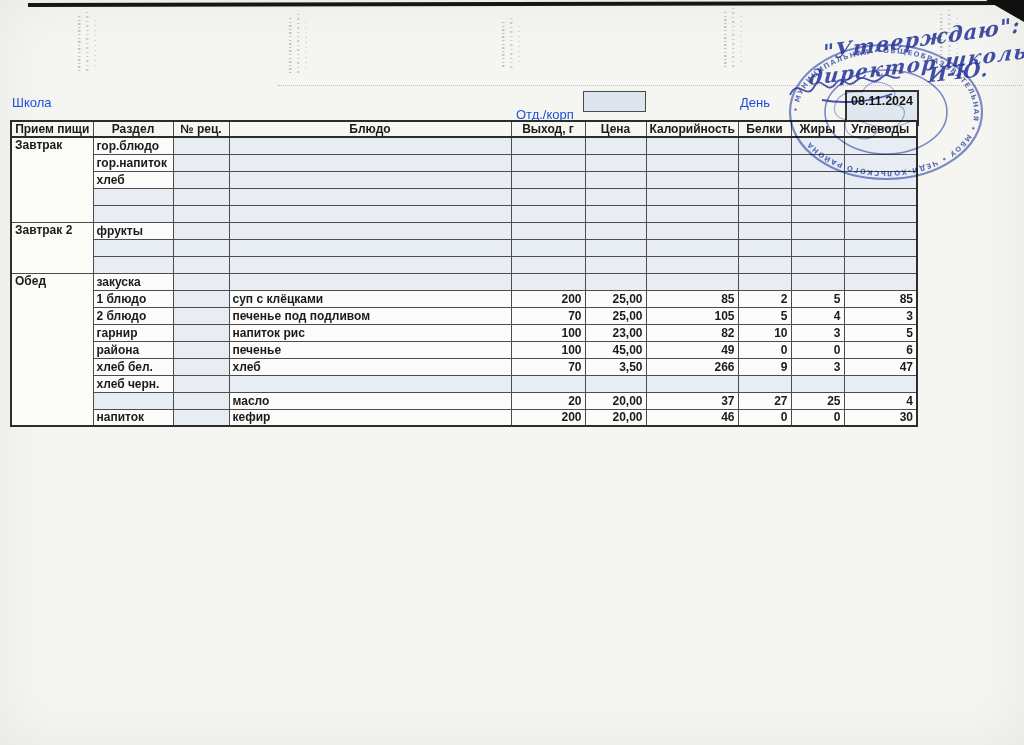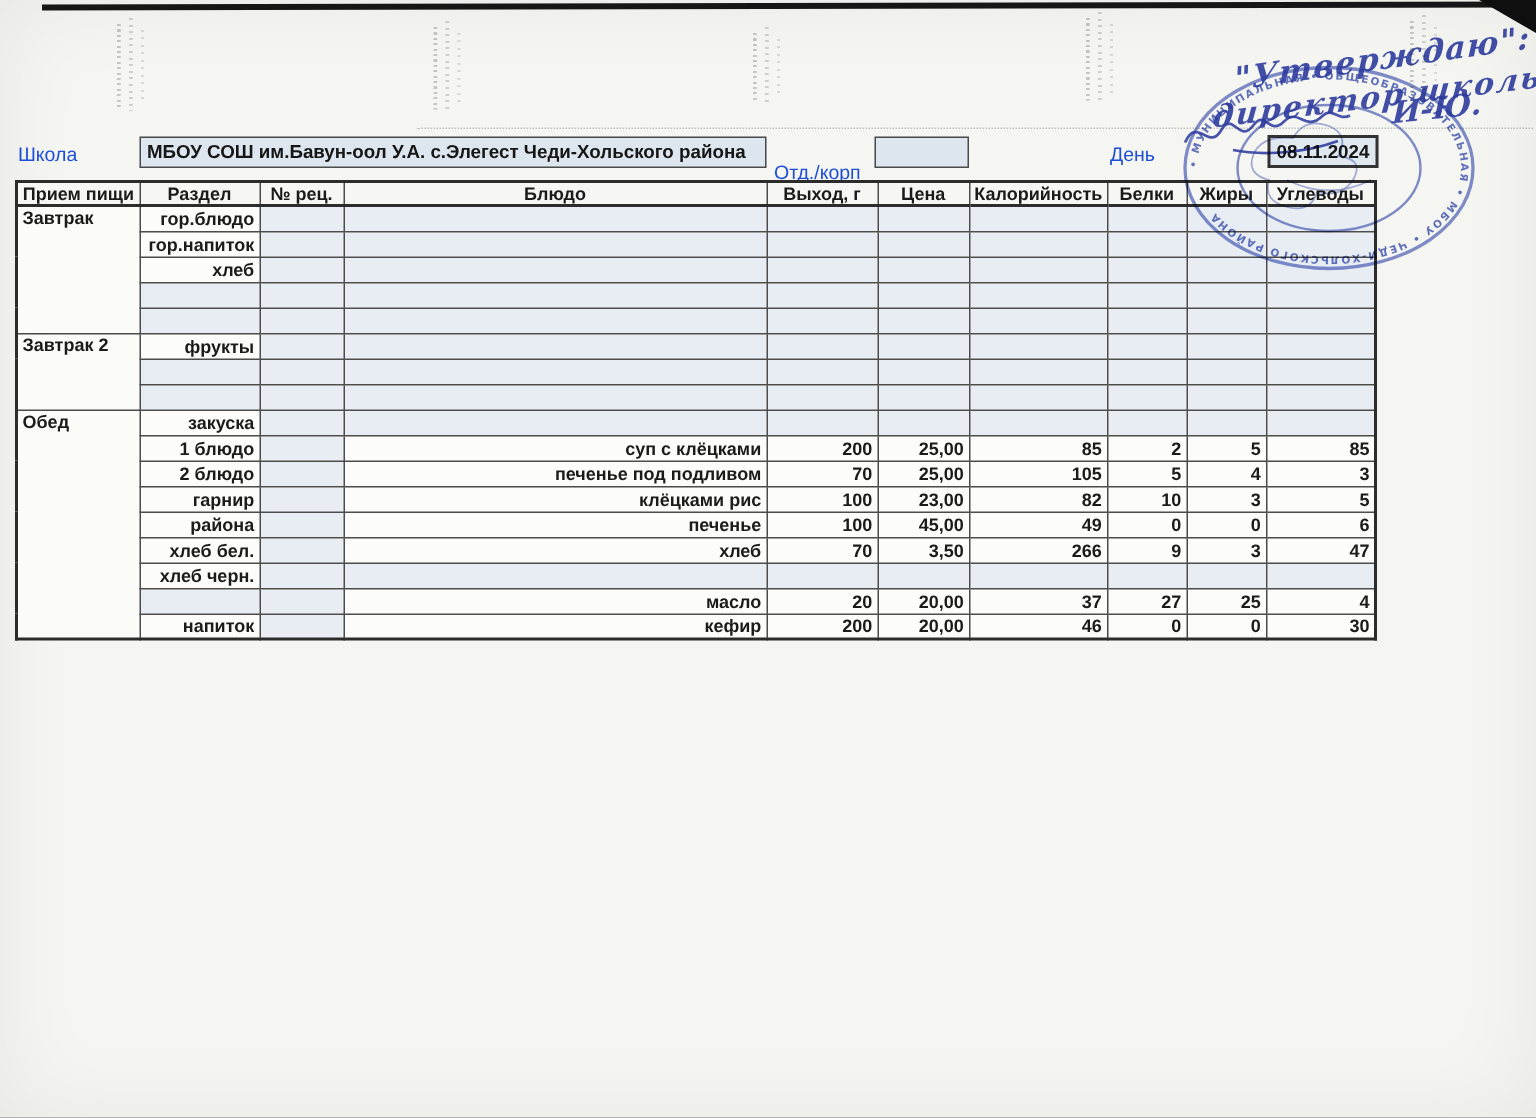--- a/index.html
+++ b/index.html
@@ -22,38 +22,38 @@
     background-size:2.5px 92%,2.5px 100%,2px 80%;
     background-position:2px 4px,10px 0,18px 8px;
     background-repeat:no-repeat;
   }
   .pen-tick{position:absolute; left:58px; top:196px; width:7px; height:9px;
     border-right:1.6px solid #4a4a4a; border-bottom-right-radius:7px; transform:rotate(22deg); opacity:.7;}
   .flabel{position:absolute; font-size:13px; color:#1d4ed8;}
   .fbox{position:absolute; box-sizing:border-box; border:1.5px solid #4a4a4a; background:#dde6ee;}
   #school-box{left:93px; top:91px; width:418px; height:21px; font-weight:bold; font-size:12.5px; line-height:19px; padding-left:4px; white-space:nowrap; overflow:hidden; color:#161616;}
   #dept-box{left:583px; top:91px; width:63px; height:21px;}
-  #day-box{left:845px; top:90px; width:74px; height:22px; border:2px solid #333; font-weight:bold; font-size:12.5px; line-height:18px; text-align:center; color:#161616; background:#dfe7ef;}
+  #day-box{left:845px; top:90px; width:74px; height:36px; border:2px solid #333; font-weight:bold; font-size:12.5px; line-height:18px; text-align:center; color:#161616; background:#dfe7ef;}
   
   #menu-table{
     position:absolute; left:10px; top:120px; width:906px;
     border-collapse:collapse; table-layout:fixed;
     border:2px solid #2c2c2c;
     font-size:12px; font-weight:bold; color:#1b1b1b;
   }
   #menu-table th, #menu-table td{
     border:1px solid #4c4c4c; height:17px; padding:0 3px;
     overflow:hidden; white-space:nowrap; box-sizing:border-box;
   }
   #menu-table th{height:14px; background:#f6f6f2; font-size:12px; text-align:center; border-bottom:2px solid #2c2c2c;}
   tr.section-start td{border-top:2.5px solid #2c2c2c;}
   td.meal{vertical-align:top; text-align:left; background:#fbfbf8; font-size:12px;}
   td.empty{background:#e7edf3;}
   td.filled{background:#fcfcfa;}
-  td.c-razdel, td.c-dish{text-align:right;margin-left:42px;}
+  td.c-razdel, td.c-dish{text-align:left;margin-left:42px;}
   td.c-out, td.c-price, td.c-kcal, td.c-prot, td.c-fat, td.c-carb{text-align:right;}
   td.c-rec{background:#e7edf3;}
   
   #ink-layer{position:absolute; left:0; top:0; width:1024px; height:745px; pointer-events:none; mix-blend-mode:multiply;}
   .hand{
     position:absolute; font-family:"DejaVu Serif", serif; font-style:italic; font-weight:bold;
     color:#2b3aa6; opacity:.88; white-space:nowrap; pointer-events:none;
   }
   #hand1{left:822px; top:26px; font-size:21px; transform:rotate(-8deg) skewX(-10deg); letter-spacing:1px;}
   #hand2{left:808px; top:52px; font-size:20px; transform:rotate(-7deg) skewX(-12deg); letter-spacing:1.5px;}
@@ -68,21 +68,20 @@
   <div class="corner-fold"></div>
   <div class="dotline"></div>
   <div class="ghost" style="left:76px; top:12px; height:62px;"></div>
   <div class="ghost" style="left:287px; top:14px; height:60px;"></div>
   <div class="ghost" style="left:500px; top:18px; height:50px;"></div>
   <div class="ghost" style="left:722px; top:8px; height:60px;"></div>
   <div class="ghost" style="left:938px; top:10px; height:58px;"></div>
   <div class="pen-tick"></div>
 
   <div class="flabel" style="left:12px; top:95px;">Школа</div>
-  <div class="fbox" id="school-box">МБОУ СОШ им.Бавун-оол У.А. с.Элегест Чеди-Хольского района</div>
   <div class="flabel" style="left:516px; top:95px;margin-top:12px;">Отд./корп</div>
   <div class="fbox" id="dept-box"></div>
   <div class="flabel" style="left:740px; top:95px; font-weight:normal;">День</div>
   <div class="fbox" id="day-box">08.11.2024</div>
 
   <table id="menu-table">
     <colgroup>
       <col style="width:82px">
         <col style="width:80px">
         <col style="width:56px">
@@ -229,21 +228,21 @@
           <td class="c-out filled">70</td>
           <td class="c-price filled">25,00</td>
           <td class="c-kcal filled">105</td>
           <td class="c-prot filled">5</td>
           <td class="c-fat filled">4</td>
           <td class="c-carb filled">3</td>
         </tr>
         <tr>
           <td class="c-razdel filled">гарнир</td>
           <td class="c-rec empty"></td>
-          <td class="c-dish filled">клёцками рис</td>
+          <td class="c-dish filled">напиток рис</td>
           <td class="c-out filled">100</td>
           <td class="c-price filled">23,00</td>
           <td class="c-kcal filled">82</td>
           <td class="c-prot filled">10</td>
           <td class="c-fat filled">3</td>
           <td class="c-carb filled">5</td>
         </tr>
         <tr>
           <td class="c-razdel filled">района</td>
           <td class="c-rec empty"></td>

